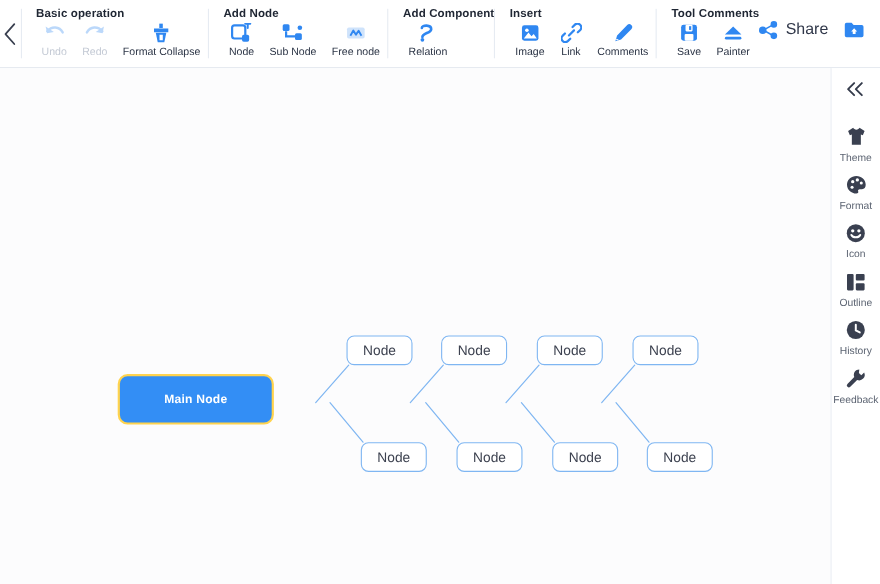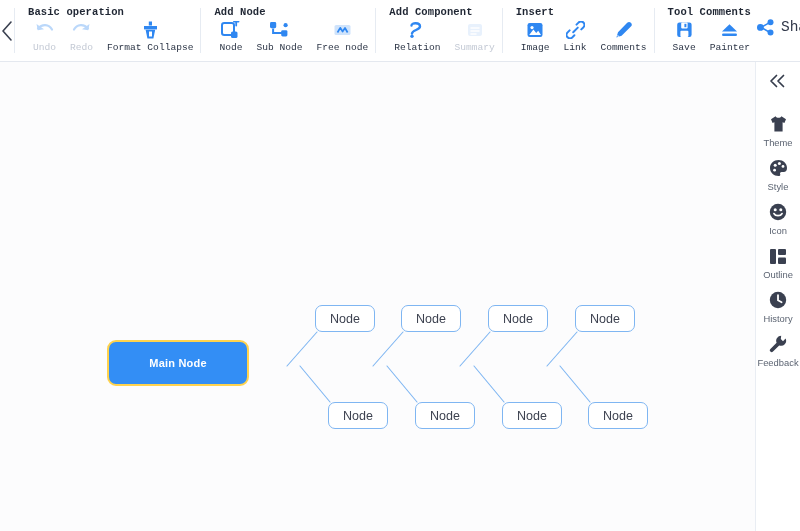--- a/index.html
+++ b/index.html
@@ -9,21 +9,21 @@
     background: #ffffff;
     overflow: hidden;
   }
   #app { position: relative; width: 800px; height: 531px; background: #fff; }
 
   
   .toolbar {
     position: absolute; left: 0; top: 0; width: 800px; height: 62px;
     background: #ffffff;
     border-bottom: 1px solid #e4e8ef;
-    display: flex; align-items: stretch; font-family: Liberation Mono, monospace;
+    display: flex; align-items: stretch;
   }
   .back-btn {
     width: 58px; display: flex; align-items: center; justify-content: center;
     cursor: pointer;
   }
   .back-btn svg { display:block; }
 
   .tgroup { position: relative; padding: 0 0 0 12px; display: flex; flex-direction: column; }
   .tgroup.sep::before {
     content: ""; position: absolute; left: 0; top: 8px; bottom: 8px;
@@ -184,29 +184,20 @@
           <div class="tgroup-title">Add Component</div>
           <div class="tgroup-items">
             <div class="titem">
               <div class="ic">
                 <svg width="18" height="18" viewBox="0 0 18 18">
                   <path d="M3.5 4.5 C3.5 1.5 12 1.2 12 5.5 C12 9 4 9 4 12.6" stroke="#2f87f1" stroke-width="2.4" fill="none" stroke-linecap="round"></path>
                   <circle cx="4" cy="15.2" r="1.7" fill="#2f87f1"></circle>
                 </svg>
               </div>
               <div class="lb">Relation</div>
-            </div>
-            <div class="titem disabled">
-              <div class="ic">
-                <svg width="18" height="18" viewBox="0 0 18 18">
-                  <rect x="2" y="3" width="14" height="12" rx="2" fill="#b9d6f8"></rect>
-                  <path d="M5 7 h8 M5 10 h8 M5 13 h5" stroke="#ffffff" stroke-width="1.5" stroke-linecap="round"></path>
-                </svg>
-              </div>
-              <div class="lb">Summary</div>
             </div>
           </div>
         </div>
         <div class="tgroup sep">
           <div class="tgroup-title">Insert</div>
           <div class="tgroup-items">
             <div class="titem">
               <div class="ic">
                 <svg width="18" height="18" viewBox="0 0 18 18">
                   <rect x="1.5" y="2" width="15" height="14" rx="2.2" fill="#2f87f1"></rect>
@@ -358,21 +349,21 @@
         <div class="rs-item">
           <div class="ic">
             <svg width="19" height="18" viewBox="0 0 19 18">
               <path d="M9.5 1 C4.8 1 1 4.5 1 9 C1 13.5 4.8 17 9.5 17 C11 17 11.6 16 11.2 15.2 C10.6 14 11.4 13 12.6 13 H14.6 C16.8 13 18 11.4 18 9 C18 4.5 14.2 1 9.5 1 Z" fill="#3a4050"></path>
               <circle cx="6.2" cy="6.2" r="1.5" fill="#ffffff"></circle>
               <circle cx="10.4" cy="4.6" r="1.5" fill="#ffffff"></circle>
               <circle cx="14" cy="7.4" r="1.4" fill="#ffffff"></circle>
               <circle cx="5.6" cy="11.2" r="1.4" fill="#ffffff"></circle>
             </svg>
           </div>
-          <div class="lb">Style</div>
+          <div class="lb">Format</div>
         </div>
         <div class="rs-item">
           <div class="ic">
             <svg width="18" height="18" viewBox="0 0 18 18">
               <circle cx="9" cy="9" r="8.2" fill="#3a4050"></circle>
               <circle cx="6.2" cy="6.8" r="1.5" fill="#ffffff"></circle>
               <circle cx="11.8" cy="6.8" r="1.5" fill="#ffffff"></circle>
               <path d="M5 10.6 C6.4 13.4 11.6 13.4 13 10.6" stroke="#ffffff" stroke-width="1.8" fill="none" stroke-linecap="round"></path>
             </svg>
           </div>

